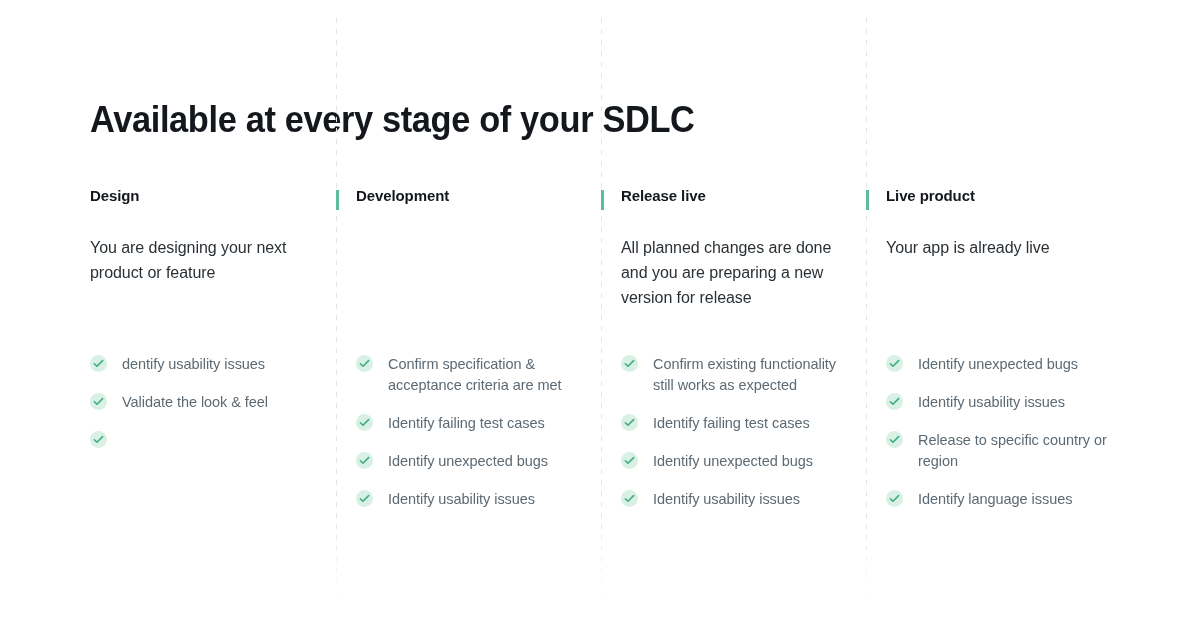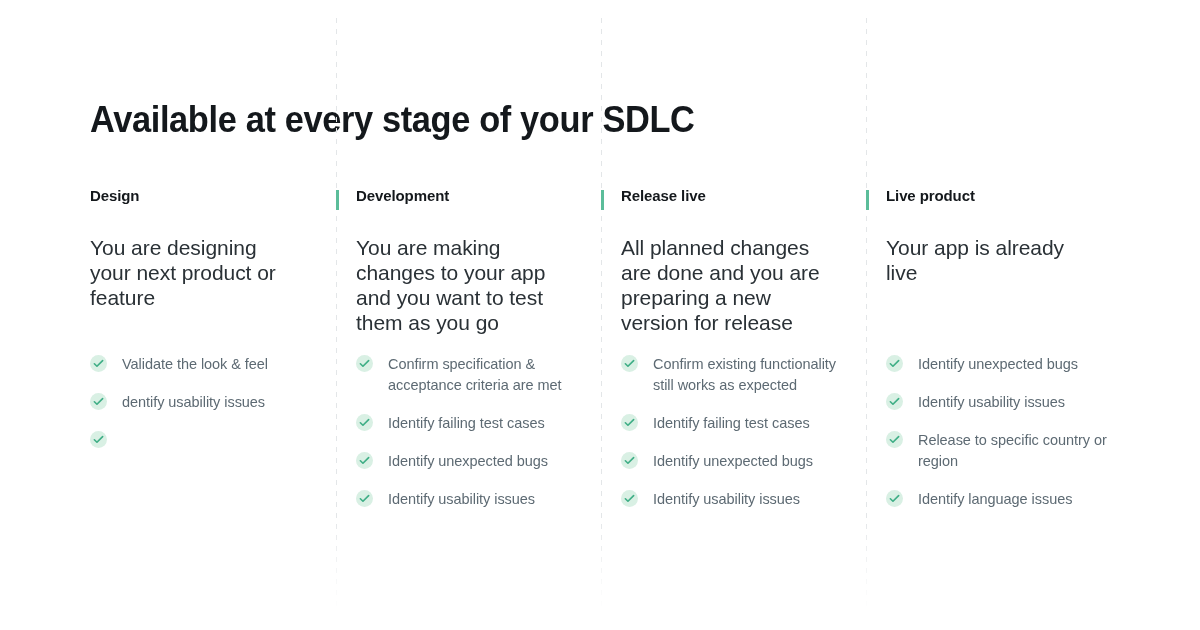--- a/index.html
+++ b/index.html
@@ -92,21 +92,21 @@
     font-size: 15px;
     line-height: 20px;
     font-weight: 700;
     color: #14181c;
     letter-spacing: -0.1px;
     margin: 0;
   }
 
   .col-desc {
     margin-top: 29px;
-    font-size: 21px;
+    font-size: 16px;
     line-height: 25px;
     color: #2a3136;
     letter-spacing: -0.05px;
     max-width: 212px;
   }
 
   .col-list {
     position: absolute;
     top: 168px;
     left: 0;
@@ -162,44 +162,43 @@
 
       <h2 class="col-heading">Design</h2>
       <p class="col-desc">You are designing your next product or feature</p>
       <ul class="col-list">
         <li>
           <span class="check-icon">
             <svg viewBox="0 0 12 12" aria-hidden="true">
                 <path d="M1.5 6.3 L4.3 9 L10.5 2.8" fill="none" stroke="#3fae86" stroke-width="1.8" stroke-linecap="round" stroke-linejoin="round"></path>
               </svg>
           </span>
+          <span>dentify usability issues</span>
+        </li>
+        <li>
+          <span class="check-icon">
+            <svg viewBox="0 0 12 12" aria-hidden="true">
+                <path d="M1.5 6.3 L4.3 9 L10.5 2.8" fill="none" stroke="#3fae86" stroke-width="1.8" stroke-linecap="round" stroke-linejoin="round"></path>
+              </svg>
+          </span>
           <span>Validate the look &amp; feel</span>
-        </li>
-        <li>
-          <span class="check-icon">
-            <svg viewBox="0 0 12 12" aria-hidden="true">
-                <path d="M1.5 6.3 L4.3 9 L10.5 2.8" fill="none" stroke="#3fae86" stroke-width="1.8" stroke-linecap="round" stroke-linejoin="round"></path>
-              </svg>
-          </span>
-          <span>dentify usability issues</span>
         </li>
         <li>
           <span class="check-icon">
             <svg viewBox="0 0 12 12" aria-hidden="true">
                 <path d="M1.5 6.3 L4.3 9 L10.5 2.8" fill="none" stroke="#3fae86" stroke-width="1.8" stroke-linecap="round" stroke-linejoin="round"></path>
               </svg>
           </span>
         </li>
       </ul>
     </section>
 
     <section class="col c1">
       <span class="accent-bar"></span>
       <h2 class="col-heading">Development</h2>
-      <p class="col-desc">You are making changes to your app and you want to test them as you go</p>
       <ul class="col-list">
         <li>
           <span class="check-icon">
             <svg viewBox="0 0 12 12" aria-hidden="true">
                 <path d="M1.5 6.3 L4.3 9 L10.5 2.8" fill="none" stroke="#3fae86" stroke-width="1.8" stroke-linecap="round" stroke-linejoin="round"></path>
               </svg>
           </span>
           <span>Confirm specification &amp; acceptance criteria are met</span>
         </li>
         <li>

